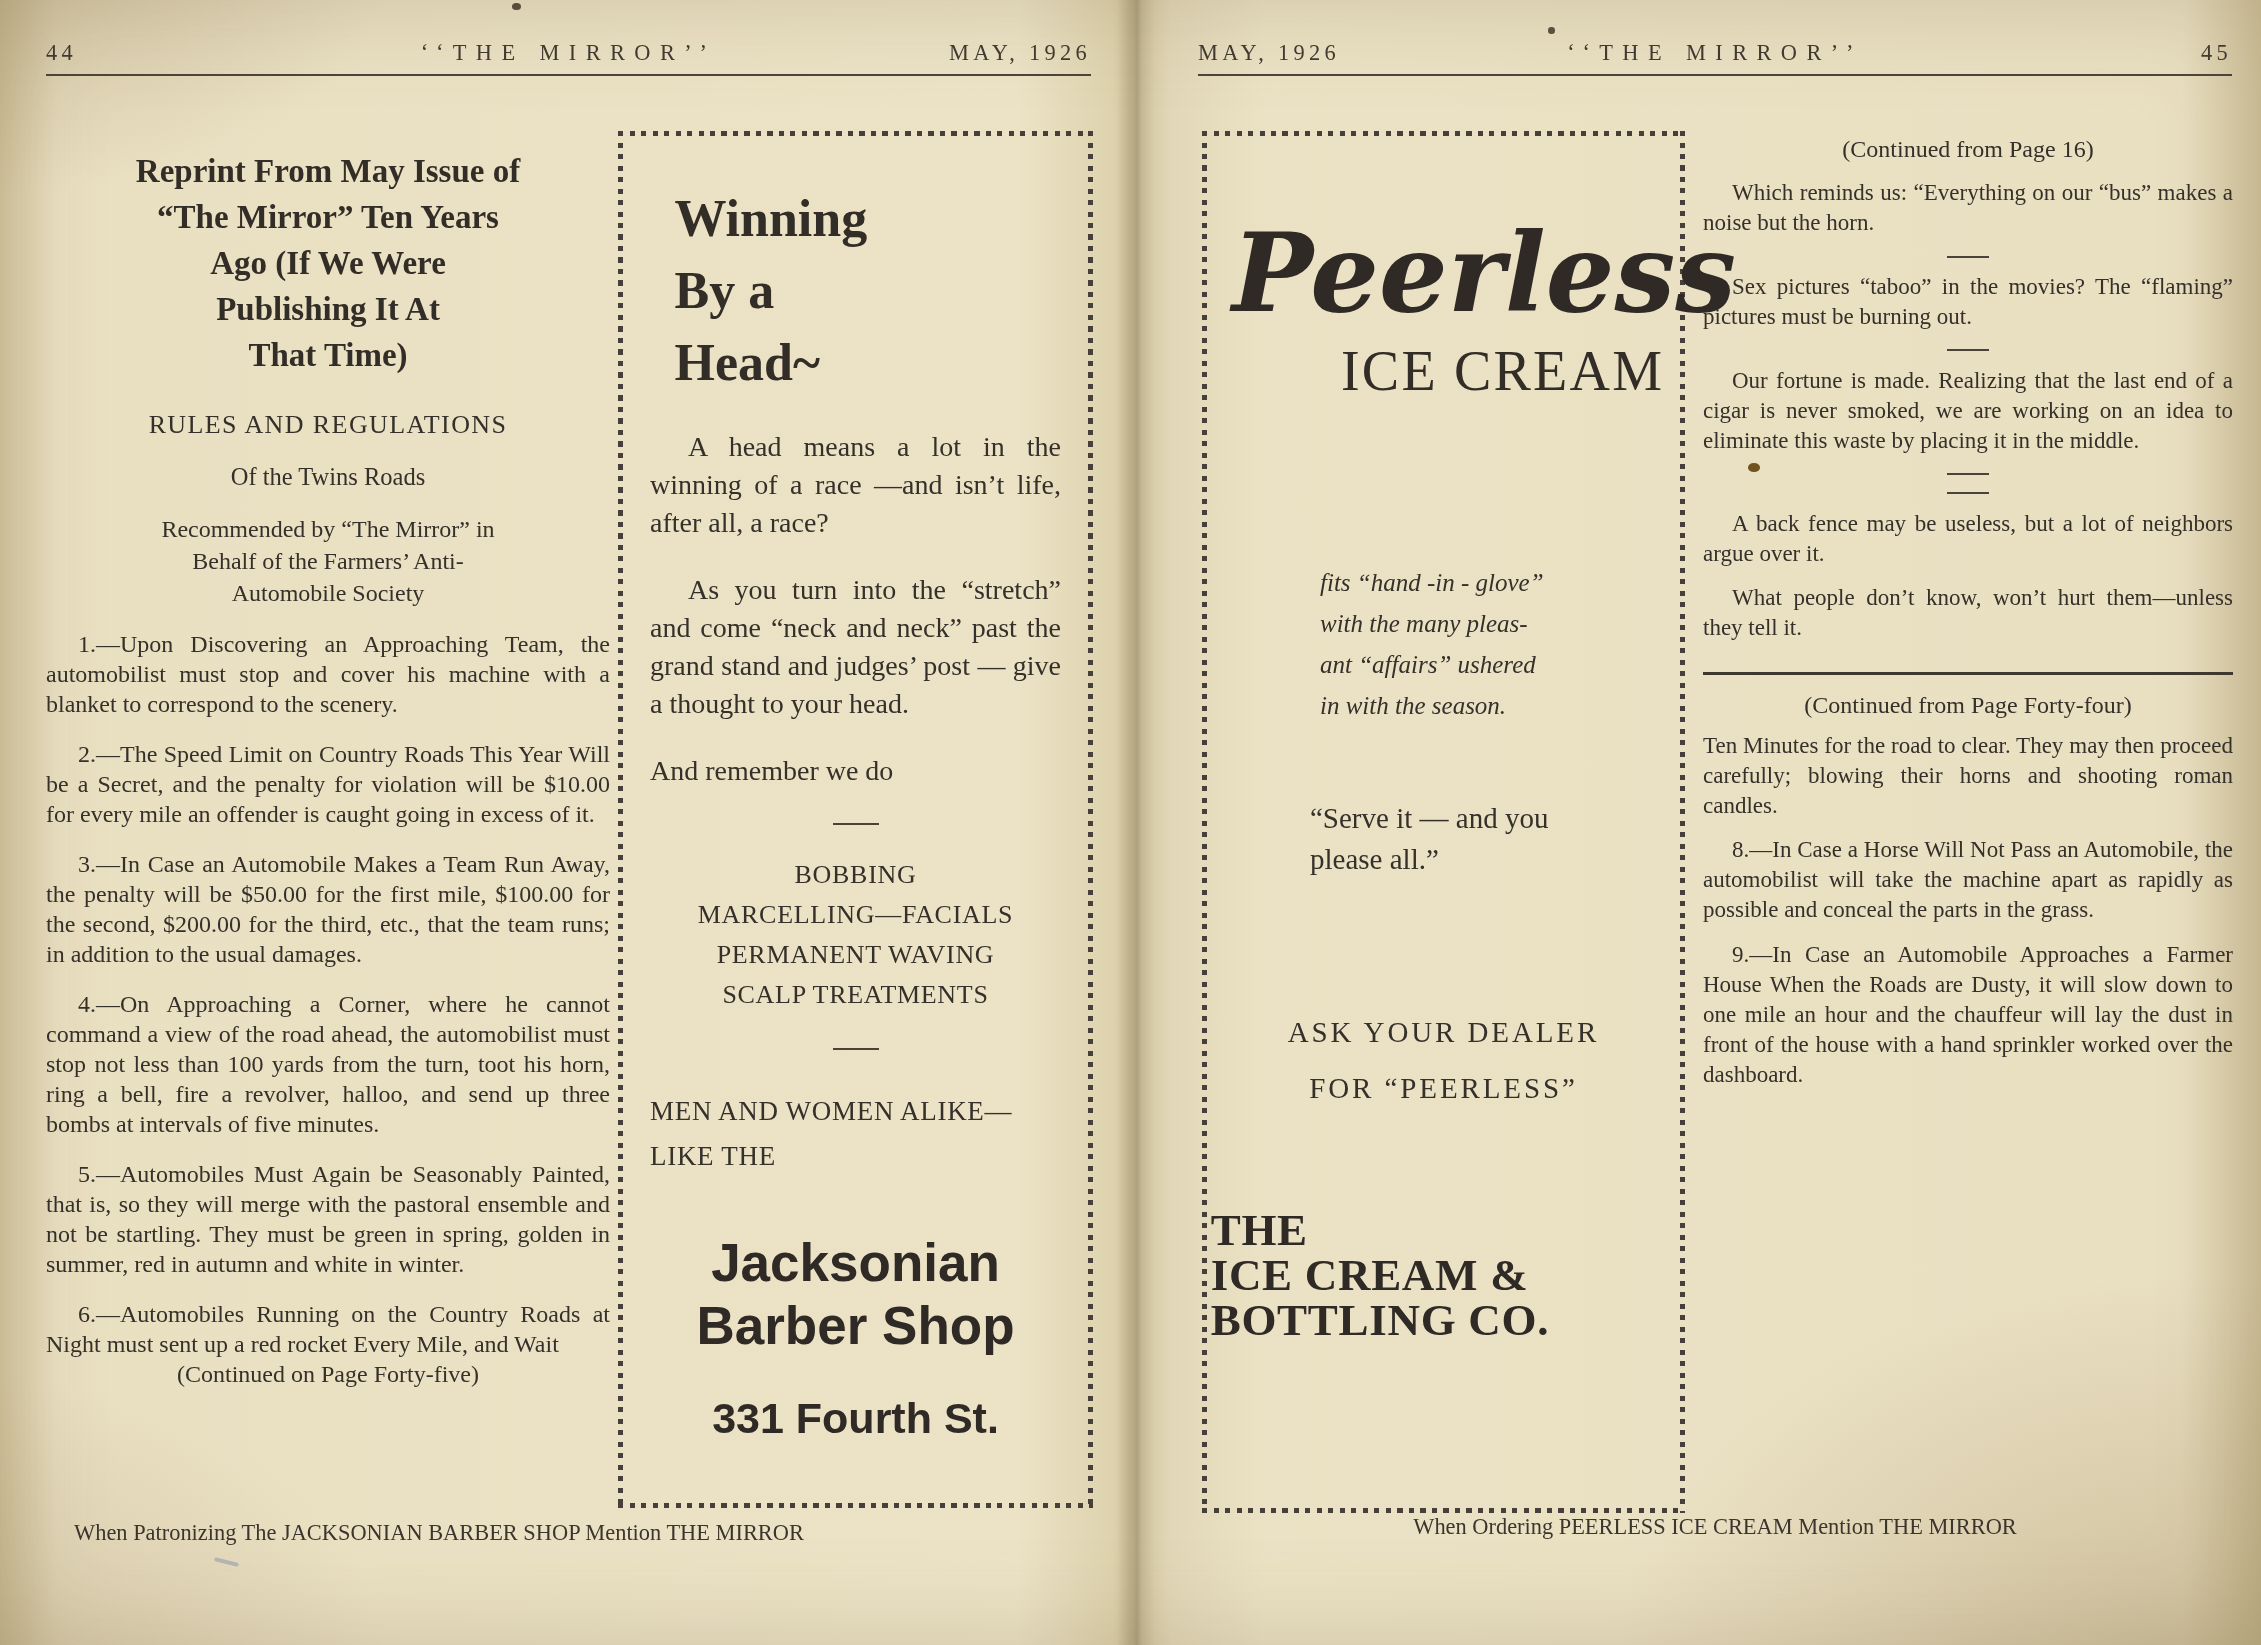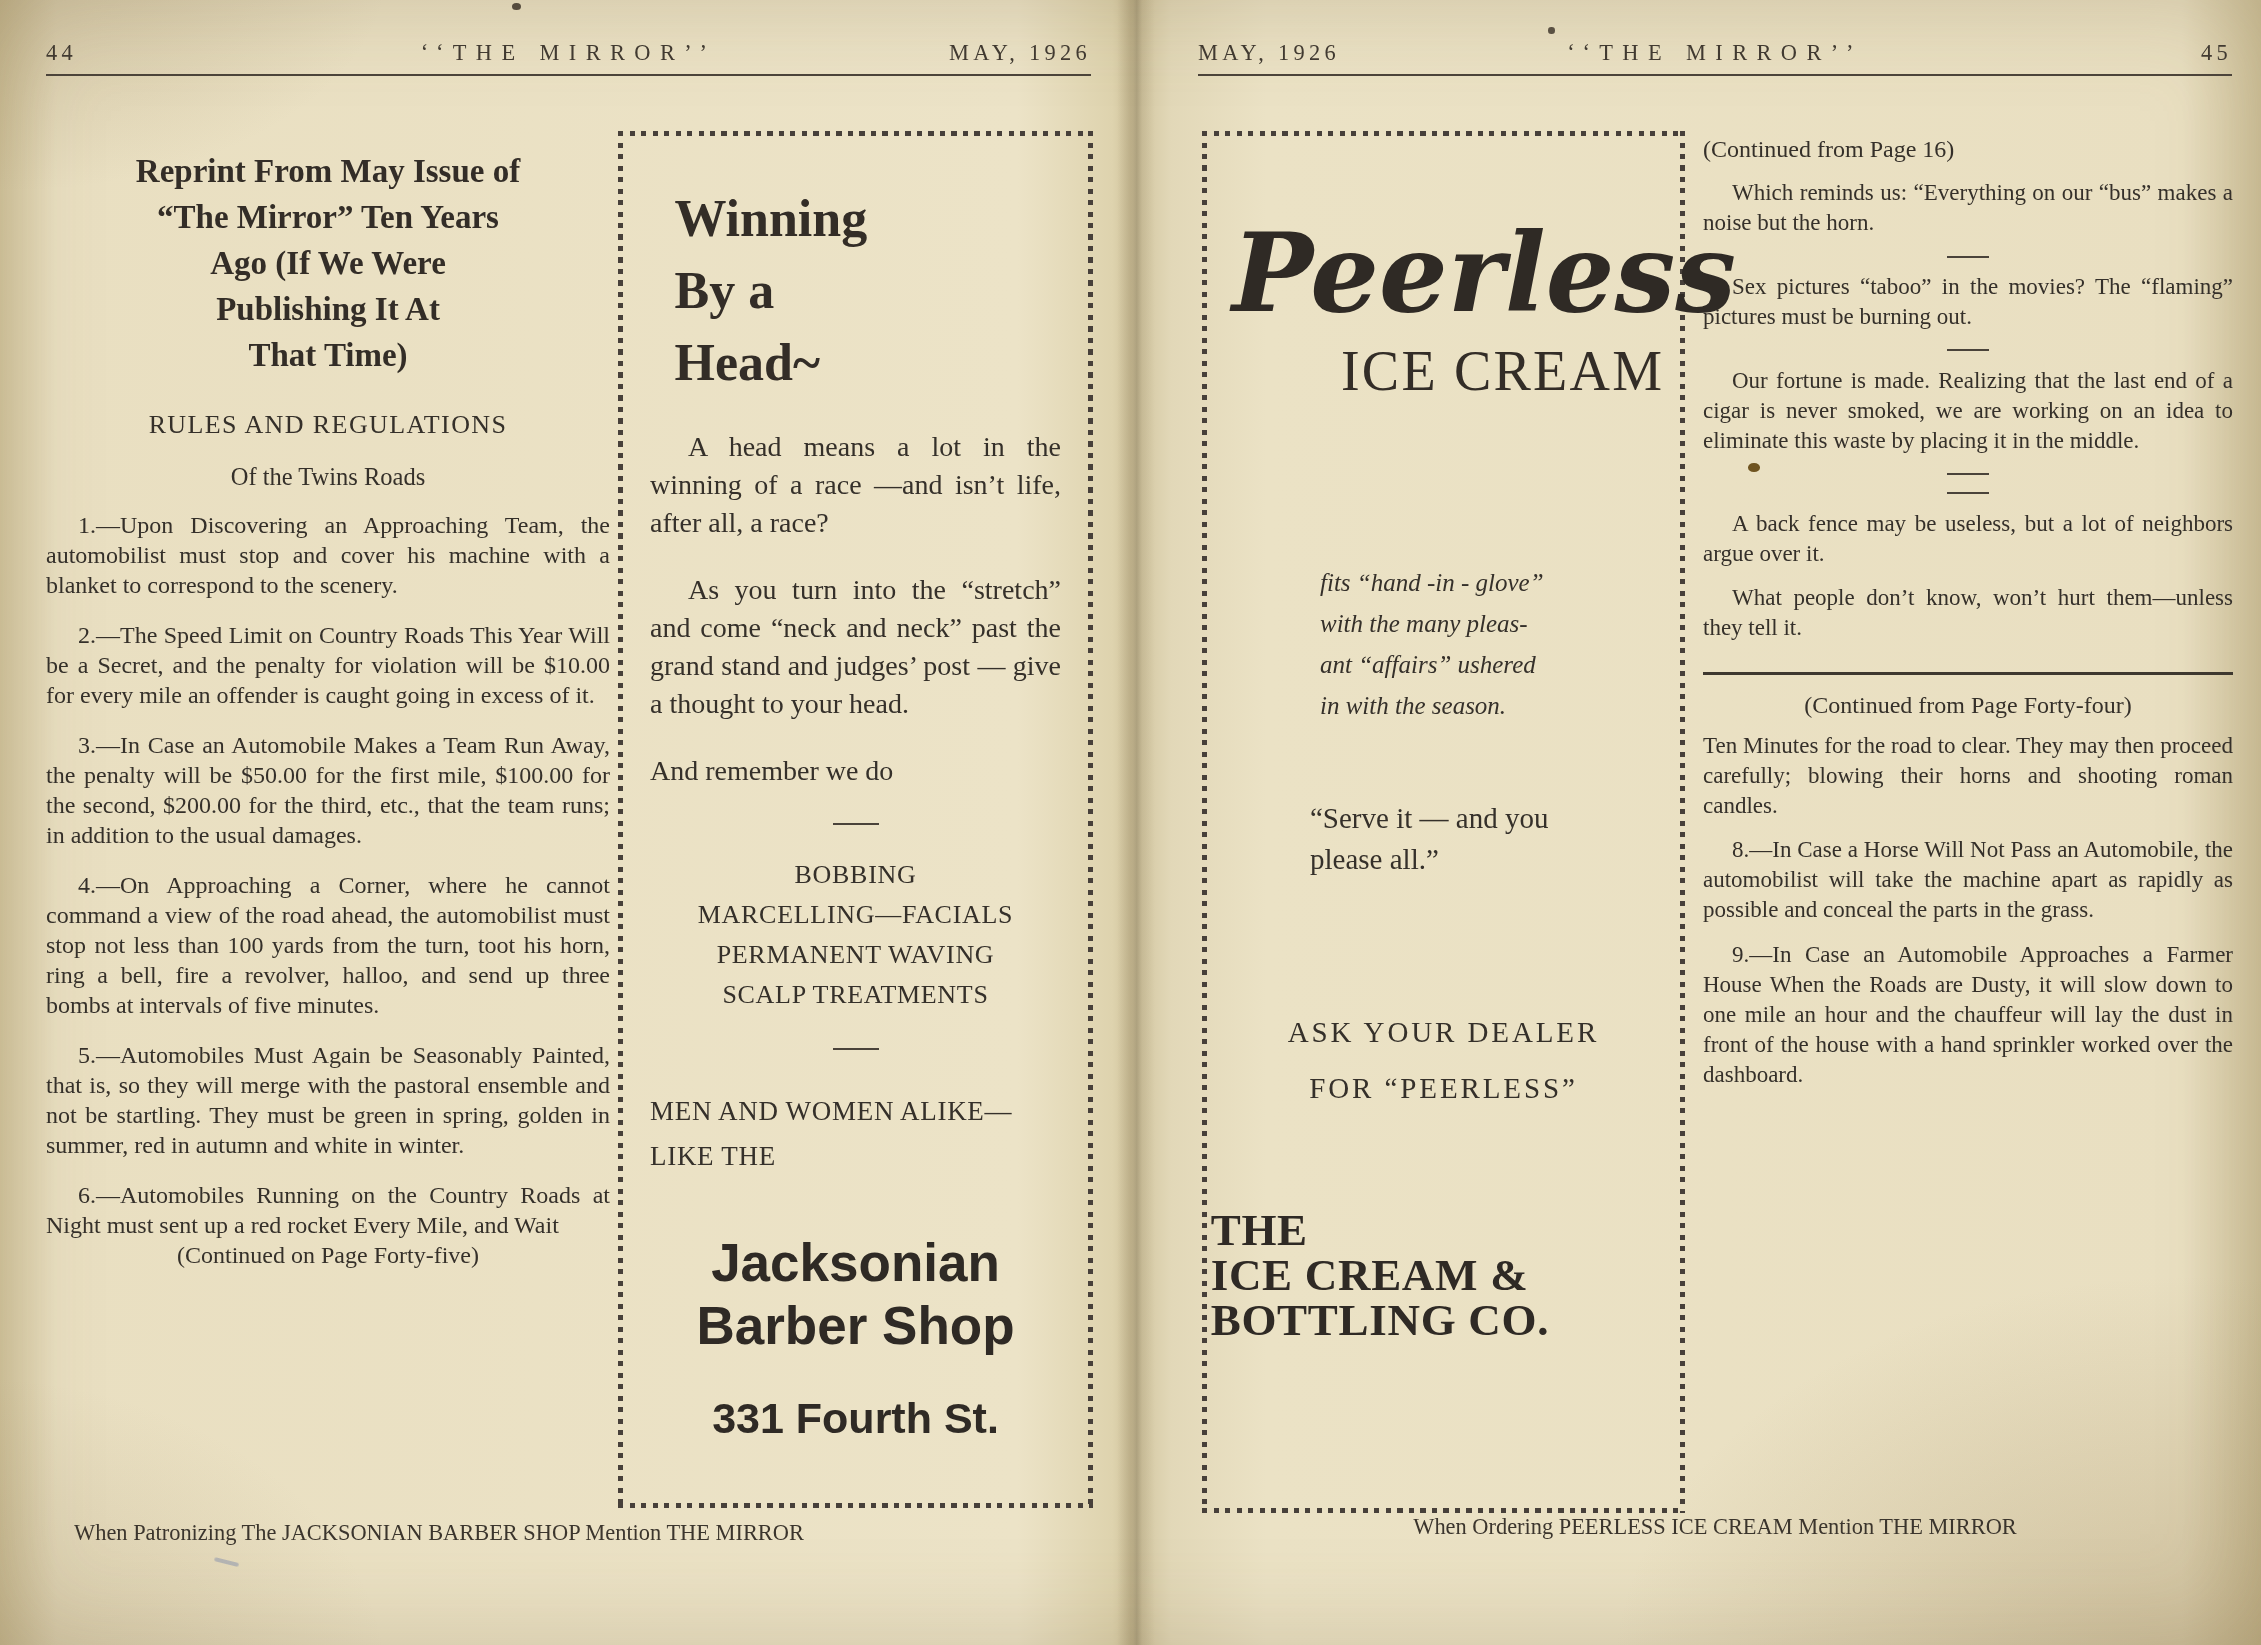--- a/index.html
+++ b/index.html
@@ -70,21 +70,21 @@
   .ad-peerless{position:absolute;left:71px;top:131px;width:483px;height:1382px;}
   .peerless-brand{margin:85px 0 0;padding-left:30px;font-family:"DejaVu Serif", serif;font-style:italic;font-weight:bold;font-size:108px;line-height:115px;color:#2f2a25;}
   .peerless-product{margin:10px 0 0;padding-left:139px;font-size:56px;line-height:61px;letter-spacing:2.2px;color:#332d27;}
   .peerless-pitch{margin:160px 0 0 118px;font-size:25px;line-height:41px;font-style:italic;}
   .peerless-quote{margin:72px 0 0 108px;font-size:29px;line-height:41px;}
   .peerless-cta{margin:124px 0 0;font-size:29px;line-height:56px;text-align:center;letter-spacing:2.9px;}
   .peerless-company{margin:92px 0 0;padding-left:8.7px;font-size:45px;line-height:45px;font-weight:bold;letter-spacing:0.7px;color:#2f2a25;}
 
   
   .colB{position:absolute;left:572px;top:108px;width:530px;}
-  .colB-cont{margin:26px 0 0;font-size:24px;line-height:30px;}
+  .colB-cont{margin:26px 0 0;font-size:24px;line-height:30px;text-align:center;}
   .colB-p{margin:14.4px 0 0;font-size:23px;line-height:30px;text-align:justify;text-indent:29px;}
   .colB .mini-divider{margin:17.3px auto 0;border-top-width:2.2px;width:42px;}
   .heavy-rule{border-top:3.6px solid #3e382f;margin:29px 0 0;}
   .colB-cont2{margin:14.4px 0 0;font-size:24px;line-height:30px;text-align:center;}
   .colB-lead{margin:11.5px 0 0;font-size:23px;line-height:30px;text-align:justify;}
 
   .pg-footer{position:absolute;font-size:22.4px;line-height:26px;text-align:center;color:#3b352d;}
   .footer-44{left:46px;top:1520px;width:786px;}
   .footer-45{left:67px;top:1514px;right:30px;}
 
@@ -108,20 +108,23 @@
     <div class="pg-rule"></div>
 
     <article class="article">
       <h1 class="art-title pre">Reprint From May Issue of
 “The Mirror” Ten Years
 Ago (If We Were
 Publishing It At
 That Time)</h1>
       <h2 class="art-h1">RULES AND REGULATIONS</h2>
       <h3 class="art-h2">Of the Twins Roads</h3>
+      <p class="art-byline pre">Recommended by “The Mirror” in
+Behalf of the Farmers’ Anti-
+Automobile Society</p>
       <p class="rule-p">1.—Upon Discovering an Approaching Team, the automobilist must stop and cover his machine with a blanket to correspond to the scenery.</p>
       <p class="rule-p">2.—The Speed Limit on Country Roads This Year Will be a Secret, and the penalty for violation will be $10.00 for every mile an offender is caught going in excess of it.</p>
       <p class="rule-p">3.—In Case an Automobile Makes a Team Run Away, the penalty will be $50.00 for the first mile, $100.00 for the second, $200.00 for the third, etc., that the team runs; in addition to the usual damages.</p>
       <p class="rule-p">4.—On Approaching a Corner, where he cannot command a view of the road ahead, the automobilist must stop not less than 100 yards from the turn, toot his horn, ring a bell, fire a revolver, halloo, and send up three bombs at intervals of five minutes.</p>
       <p class="rule-p">5.—Automobiles Must Again be Seasonably Painted, that is, so they will merge with the pastoral ensemble and not be startling. They must be green in spring, golden in summer, red in autumn and white in winter.</p>
       <p class="rule-p">6.—Automobiles Running on the Country Roads at Night must sent up a red rocket Every Mile, and Wait</p>
       <p class="art-continued">(Continued on Page Forty-five)</p>
     </article>
 
     <aside class="ad-barber dotbox">

